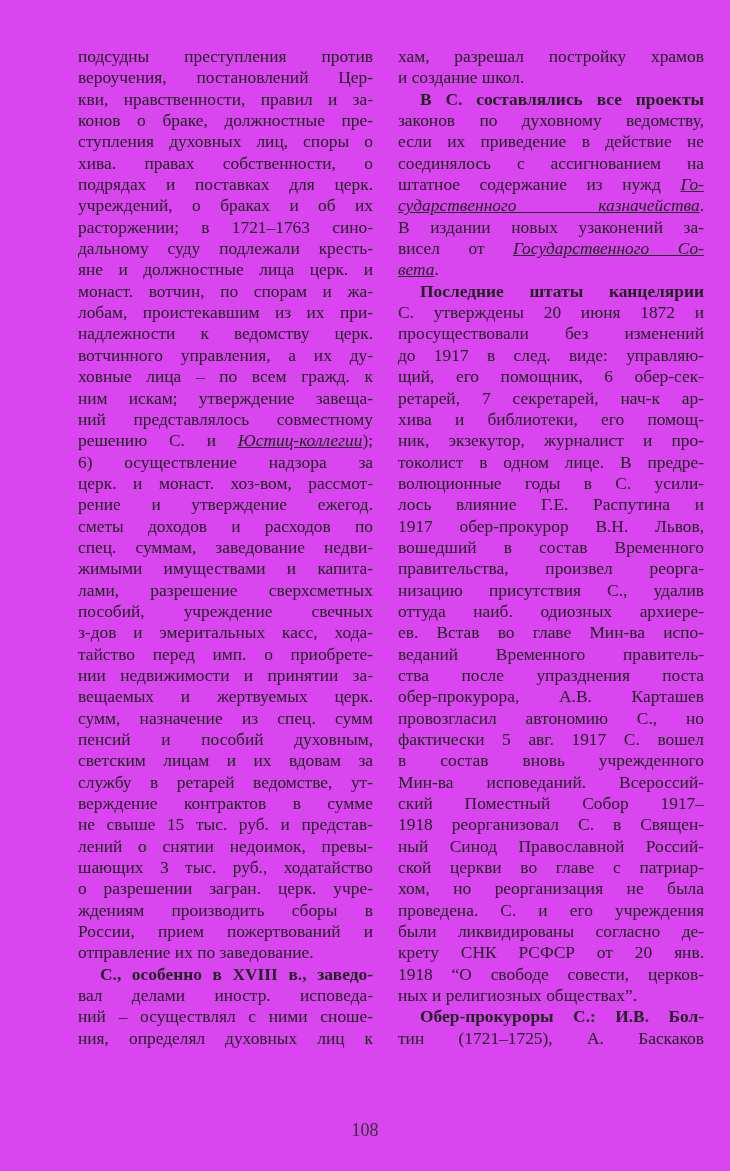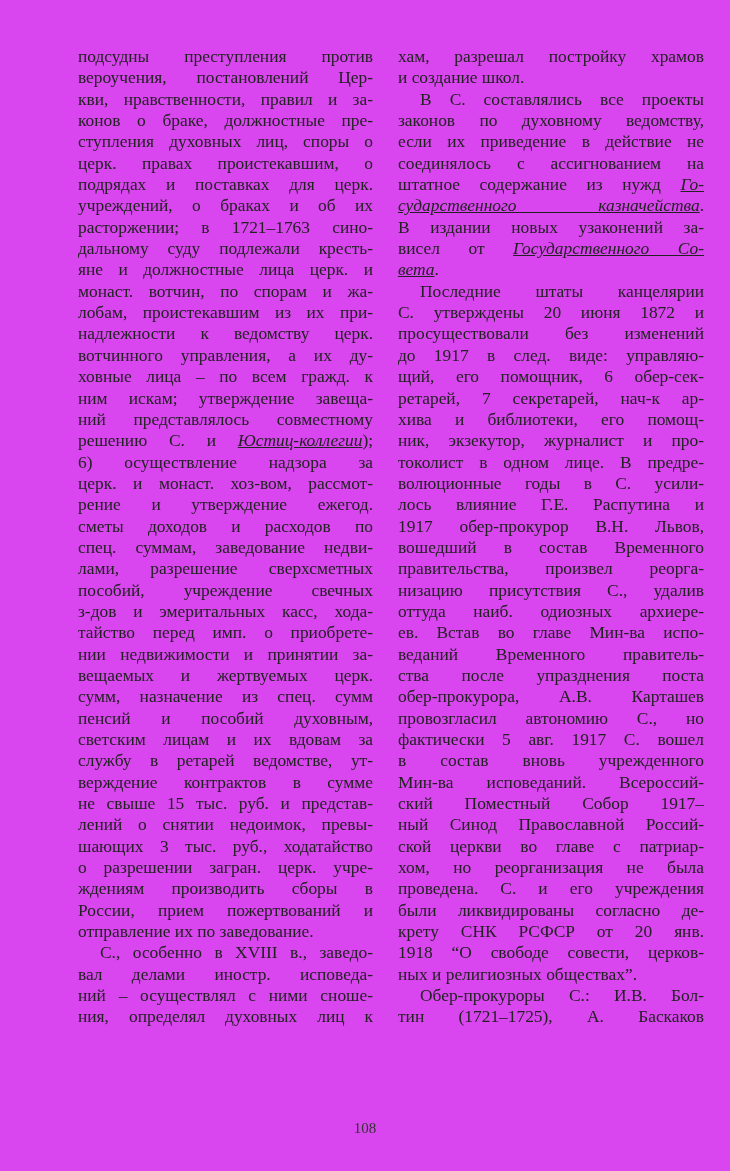--- a/index.html
+++ b/index.html
@@ -13,56 +13,57 @@
   }
   .column { position: absolute; top: 46px; }
   .col-left { left: 78px; width: 295px; }
   .col-right { left: 398px; width: 306px; }
   .line {
     display: block; height: 21.35px; line-height: 21.35px;
     white-space: nowrap; text-align: justify; text-align-last: justify;
     overflow: visible;
   }
   .line.last { text-align-last: left; }
-  .line.indent { padding-left: 22px; }
+  .line.indent { padding-left: 22px; font-weight: bold; }
   .it { font-style: italic; text-decoration: underline; }
   .page-number {
     position: absolute; left: 0; width: 730px; top: 1120px;
-    text-align: center; font-size: 15px; color: #333333;
+    text-align: center; font-size: 18px; color: #333333;
   }
 </style>
 </head>
 <body>
 
 <div class="page">
   <div class="column col-left">
       <span class="line"><span>подсудны преступления против</span></span>
       <span class="line"><span>вероучения, постановлений Цер-</span></span>
       <span class="line"><span>кви, нравственности, правил и за-</span></span>
       <span class="line"><span>конов о браке, должностные пре-</span></span>
       <span class="line"><span>ступления духовных лиц, споры о</span></span>
-      <span class="line"><span>церк. правах проистекавшим, о</span></span>
+      <span class="line"><span>хива. правах собственности, о</span></span>
       <span class="line"><span>подрядах и поставках для церк.</span></span>
       <span class="line"><span>учреждений, о браках и об их</span></span>
       <span class="line"><span>расторжении; в 1721–1763 сино-</span></span>
       <span class="line"><span>дальному суду подлежали кресть-</span></span>
       <span class="line"><span>яне и должностные лица церк. и</span></span>
       <span class="line"><span>монаст. вотчин, по спорам и жа-</span></span>
       <span class="line"><span>лобам, проистекавшим из их при-</span></span>
       <span class="line"><span>надлежности к ведомству церк.</span></span>
       <span class="line"><span>вотчинного управления, а их ду-</span></span>
       <span class="line"><span>ховные лица – по всем гражд. к</span></span>
       <span class="line"><span>ним искам; утверждение завеща-</span></span>
       <span class="line"><span>ний представлялось совместному</span></span>
       <span class="line"><span>решению С. и </span><span class="it">Юстиц-коллегии</span><span>);</span></span>
       <span class="line"><span>6) осуществление надзора за</span></span>
       <span class="line"><span>церк. и монаст. хоз-вом, рассмот-</span></span>
       <span class="line"><span>рение и утверждение ежегод.</span></span>
       <span class="line"><span>сметы доходов и расходов по</span></span>
       <span class="line"><span>спец. суммам, заведование недви-</span></span>
+      <span class="line"><span>жимыми имуществами и капита-</span></span>
       <span class="line"><span>лами, разрешение сверхсметных</span></span>
       <span class="line"><span>пособий, учреждение свечных</span></span>
       <span class="line"><span>з-дов и эмеритальных касс, хода-</span></span>
       <span class="line"><span>тайство перед имп. о приобрете-</span></span>
       <span class="line"><span>нии недвижимости и принятии за-</span></span>
       <span class="line"><span>вещаемых и жертвуемых церк.</span></span>
       <span class="line"><span>сумм, назначение из спец. сумм</span></span>
       <span class="line"><span>пенсий и пособий духовным,</span></span>
       <span class="line"><span>светским лицам и их вдовам за</span></span>
       <span class="line"><span>службу в ретарей ведомстве, ут-</span></span>
@@ -109,20 +110,21 @@
       <span class="line"><span>оттуда наиб. одиозных архиере-</span></span>
       <span class="line"><span>ев. Встав во главе Мин-ва испо-</span></span>
       <span class="line"><span>веданий Временного правитель-</span></span>
       <span class="line"><span>ства после упразднения поста</span></span>
       <span class="line"><span>обер-прокурора, А.В. Карташев</span></span>
       <span class="line"><span>провозгласил автономию С., но</span></span>
       <span class="line"><span>фактически 5 авг. 1917 С. вошел</span></span>
       <span class="line"><span>в состав вновь учрежденного</span></span>
       <span class="line"><span>Мин-ва исповеданий. Всероссий-</span></span>
       <span class="line"><span>ский Поместный Собор 1917–</span></span>
+      <span class="line"><span>1918 реорганизовал С. в Священ-</span></span>
       <span class="line"><span>ный Синод Православной Россий-</span></span>
       <span class="line"><span>ской церкви во главе с патриар-</span></span>
       <span class="line"><span>хом, но реорганизация не была</span></span>
       <span class="line"><span>проведена. С. и его учреждения</span></span>
       <span class="line"><span>были ликвидированы согласно де-</span></span>
       <span class="line"><span>крету СНК РСФСР от 20 янв.</span></span>
       <span class="line"><span>1918 “О свободе совести, церков-</span></span>
       <span class="line last"><span>ных и религиозных обществах”.</span></span>
       <span class="line indent"><span>Обер-прокуроры С.: И.В. Бол-</span></span>
       <span class="line"><span>тин (1721–1725), А. Баскаков</span></span>

